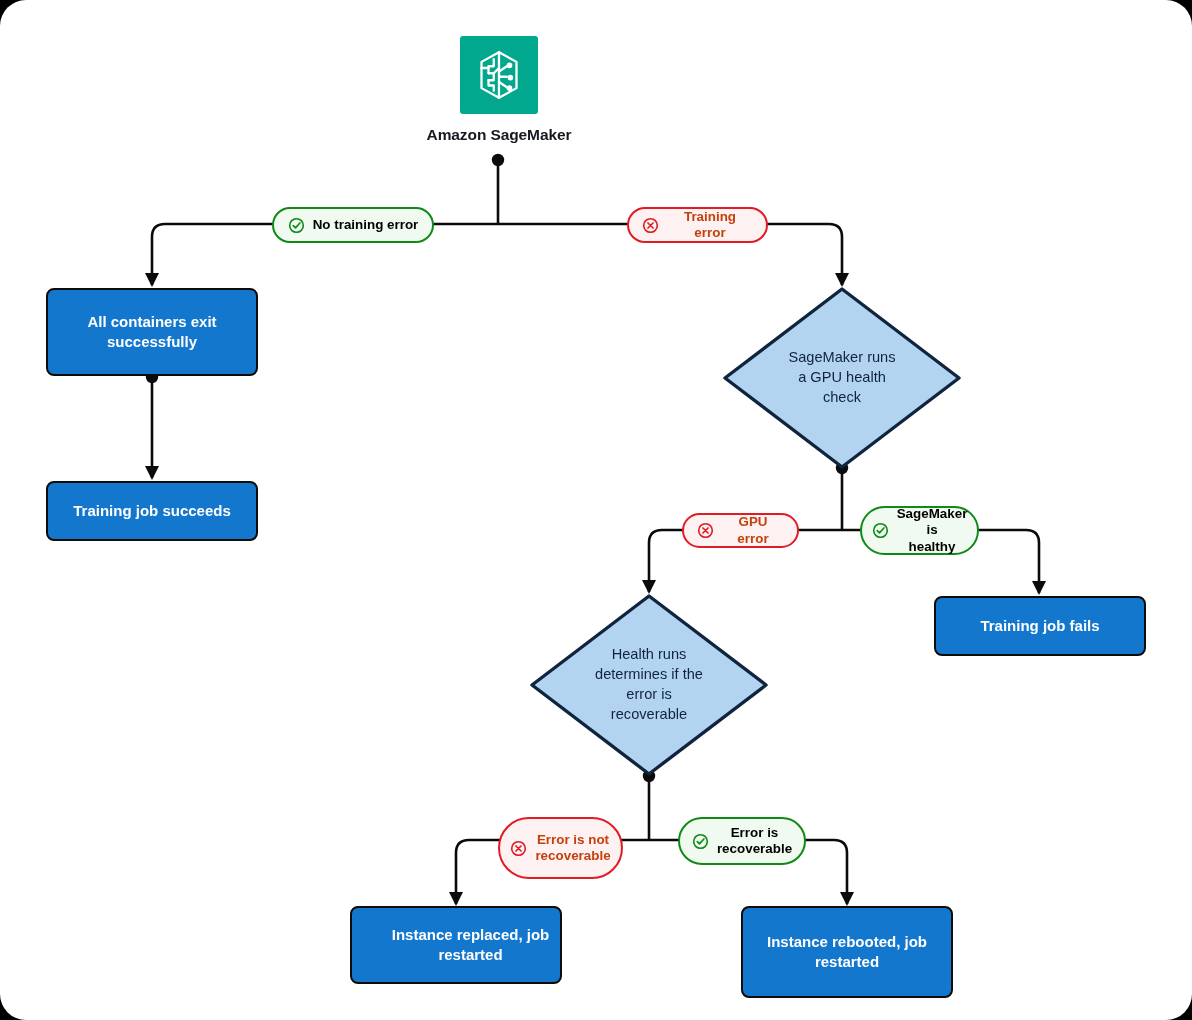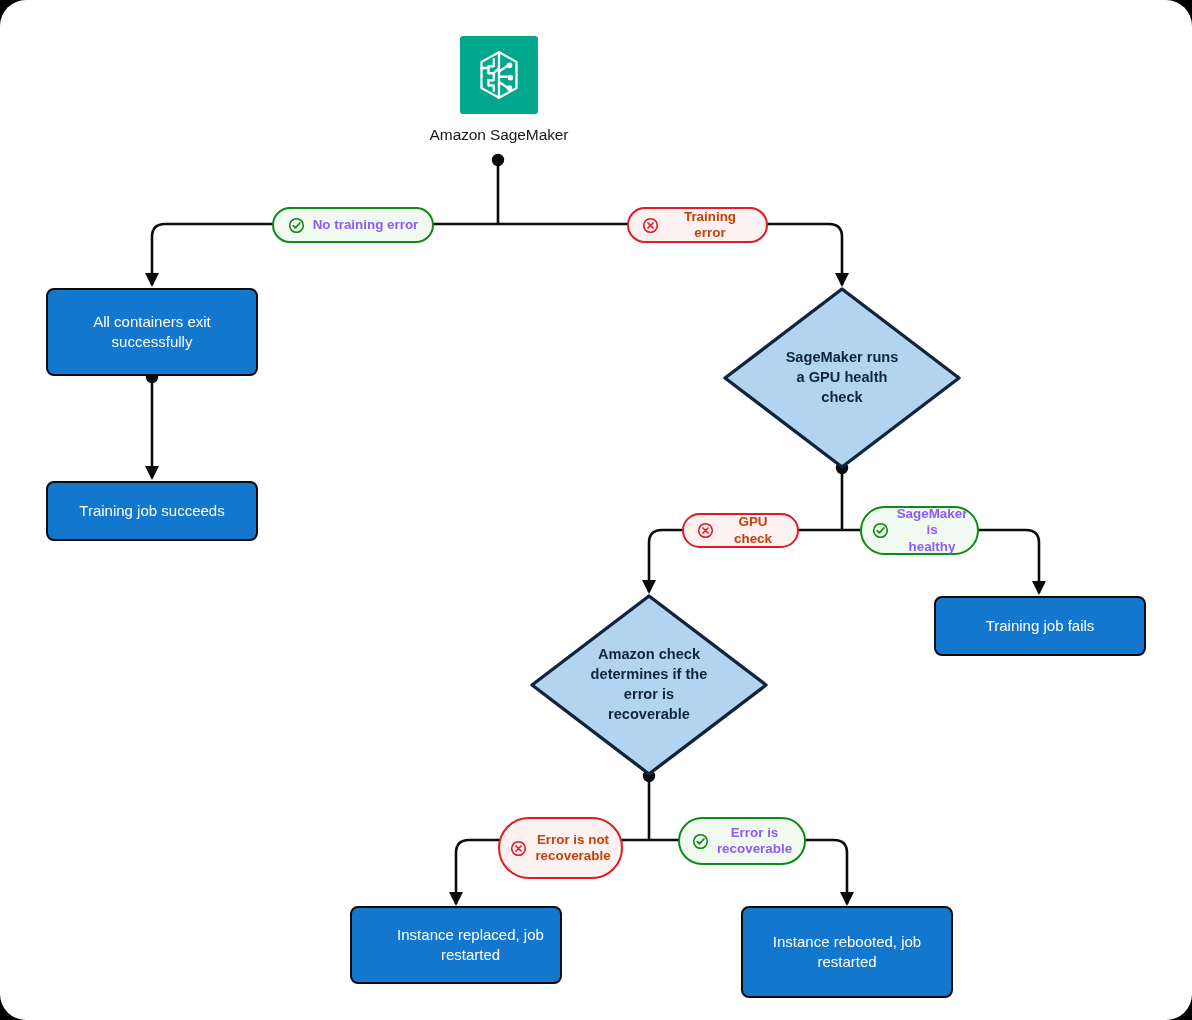--- a/index.html
+++ b/index.html
@@ -43,31 +43,31 @@
     align-items: center;
     justify-content: center;
   }
   .svc-label {
     position: absolute;
     left: 338px;
     top: 126px;
     width: 322px;
     text-align: center;
     font-size: 15.5px;
-    font-weight: normal;
+    font-weight: bold;
     color: #16191f;
     letter-spacing: -0.1px;
   }
 
   
   .proc {
     border: 2.6px solid #0b0b0b;
     border-radius: 8px;
     color: #ffffff;
-    font-weight: normal;
+    font-weight: bold;
     font-size: 15px;
     line-height: 1.32;
     display: flex;
     align-items: center;
     justify-content: center;
     text-align: center;
     padding: 4px 10px;
   }
 
   
@@ -80,21 +80,21 @@
     width: 100%;
     height: 100%;
   }
   .diamond-text {
     position: absolute;
     left: 50%;
     top: 50%;
     transform: translate(-50%, -50%);
     text-align: center;
     font-size: 14.6px;
-    font-weight: bold;
+    font-weight: normal;
     line-height: 1.36;
     color: #10243e;
     width: 74%;
   }
 
   
   .pill {
     position: absolute;
     box-sizing: border-box;
     border-radius: 999px;
@@ -104,21 +104,21 @@
     gap: 8px;
     font-size: 13.4px;
     font-weight: bold;
     line-height: 1.22;
     padding: 0 13px;
     text-align: center;
   }
   .pill.ok {
     background: #f0faf0;
     border: 2.4px solid #0f8a16;
-    color: #8b5cf6;
+    color: #000000;
   }
   .pill.err {
     background: #fdf1f1;
     border: 2.4px solid #e01b24;
     color: #c2410c;
   }
   .pill-icon {
     flex: 0 0 auto;
     width: 17px;
     height: 17px;
@@ -202,21 +202,21 @@
       <path d="M7 7 L13 13 M13 7 L7 13" fill="none" stroke="#e01b24" stroke-width="1.9" stroke-linecap="round"></path>
     </svg>
     <span class="pill-text">Training error</span>
   </div>
 
   <div class="pill err" style="left:682px; top:513px; width:117px; height:35px;">
     <svg class="pill-icon" viewBox="0 0 20 20" aria-hidden="true">
       <circle cx="10" cy="10" r="8" fill="none" stroke="#e01b24" stroke-width="1.9"></circle>
       <path d="M7 7 L13 13 M13 7 L7 13" fill="none" stroke="#e01b24" stroke-width="1.9" stroke-linecap="round"></path>
     </svg>
-    <span class="pill-text">GPU check</span>
+    <span class="pill-text">GPU error</span>
   </div>
 
   <div class="pill ok" style="left:860px; top:506px; width:119px; height:49px;">
     <svg class="pill-icon" viewBox="0 0 20 20" aria-hidden="true">
       <circle cx="10" cy="10" r="8" fill="none" stroke="#0f8a16" stroke-width="1.9"></circle>
       <path d="M6.2 10.2 L8.8 12.8 L14 7" fill="none" stroke="#0f8a16" stroke-width="1.9" stroke-linecap="round" stroke-linejoin="round"></path>
     </svg>
     <span class="pill-text">SageMaker is
 healthy</span>
   </div>
@@ -258,19 +258,19 @@
     </svg>
     <div class="diamond-text" style="white-space:pre-line;">SageMaker runs
 a GPU health
 check</div>
   </div>
 
   <div class="diamond-wrap" style="left:529px; top:593px; width:240px; height:184px;">
     <svg class="diamond-shape" viewBox="0 0 240 184" preserveAspectRatio="none">
       <polygon points="120,3 237,92 120,181 3,92" fill="#b3d4f0" stroke="#10243e" stroke-width="3.4" stroke-linejoin="round"></polygon>
     </svg>
-    <div class="diamond-text" style="white-space:pre-line; width:80%;">Amazon check
+    <div class="diamond-text" style="white-space:pre-line; width:80%;">Health runs
 determines if the
 error is
 recoverable</div>
   </div>
 
 </div>
 
 </body></html>

